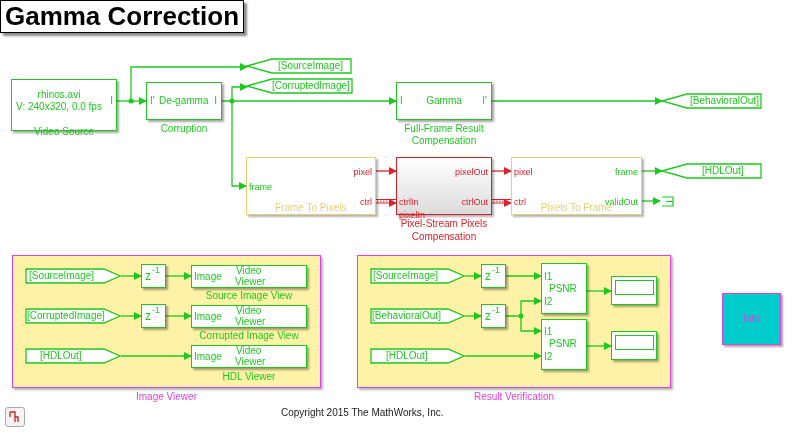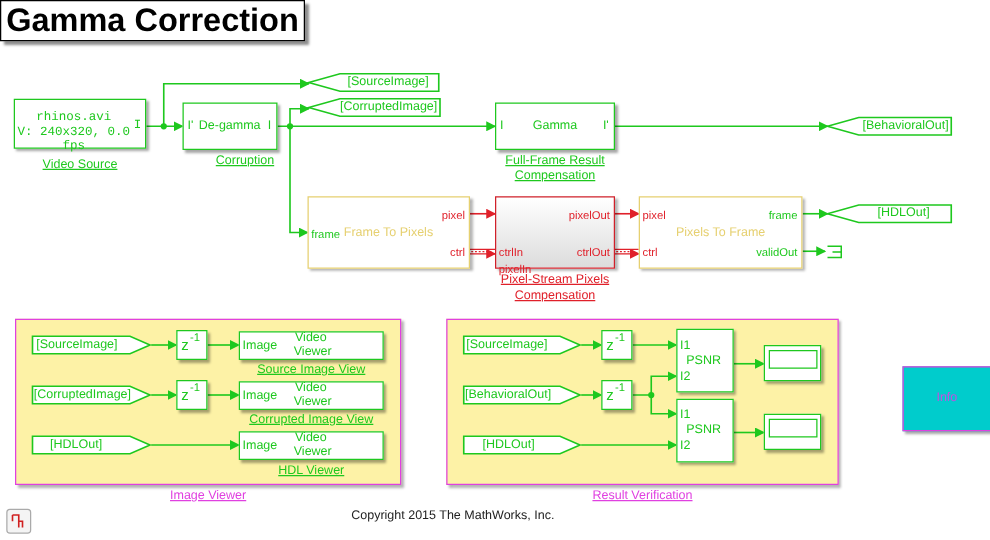--- a/index.html
+++ b/index.html
@@ -3,36 +3,36 @@
 <meta charset="utf-8">
 <style>
   html, body { margin:0; padding:0; }
   body { width:792px; height:432px; background:#ffffff; position:relative; overflow:hidden;
          font-family:"Liberation Sans", sans-serif; }
   .abs { position:absolute; }
   .blk { position:absolute; box-sizing:border-box; background:#fff; border:1.5px solid #1ec81e;
          box-shadow:2px 2px 2px rgba(0,0,0,0.35); }
   .g { color:#1ec81e; }
   .r { color:#e0202a; }
-  .y { color:#e6d070; }
+  .y { color:#e6d070;margin-top:21px; }
   .m { color:#e040e0; }
   .t10 { font-size:10px; }
-  .lbl { position:absolute; text-align:center; font-size:10px; white-space:nowrap;text-decoration:underline; }
+  .lbl { position:absolute; text-align:center; font-size:10px; white-space:nowrap; }
   #title { left:266px; top:11px; width:244px; height:33px; border:1.5px solid #000; box-sizing:border-box;
            font-size:26px; font-weight:bold; text-align:center; line-height:31px; background:#fff;
            box-shadow:3px 3px 2px rgba(0,0,0,0.45); }
   .area { position:absolute; box-sizing:border-box; background:#fdf2a6; border:1.5px solid #e040e0;
           box-shadow:2px 2px 2px rgba(0,0,0,0.3); }
   .ylw { position:absolute; box-sizing:border-box; background:#fff; border:1.5px solid #e6d070;
          box-shadow:2px 2px 2px rgba(0,0,0,0.3); }
   .redblk { position:absolute; box-sizing:border-box; border:1.5px solid #d0202a;
             background:linear-gradient(#ffffff,#dcdcdc); box-shadow:2px 2px 2px rgba(0,0,0,0.3); }
   svg.wires { position:absolute; left:0; top:0; }
   .ptxt { position:absolute; font-size:9px; white-space:nowrap; }
-  .info { position:absolute; left:722px; top:293px; width:71px; height:52px; box-sizing:border-box;
+  .info { position:absolute; left:722px; top:293px; width:59px; height:52px; box-sizing:border-box;
           background:#00cccc; border:1.5px solid #e040e0; box-shadow:2px 2px 2px rgba(0,0,0,0.35);
           color:#c050e0; font-size:10px; text-align:center; line-height:50px; }
   .navbtn { position:absolute; left:5px; top:407px; width:20px; height:20px; box-sizing:border-box;
             border:1px solid #aaa; border-radius:3px; background:#f4f4f4; }
 </style>
 </head>
 <body>
 
 <svg class="wires" width="792" height="432">
   <defs>
@@ -110,33 +110,33 @@
   </g>
 </svg>
 
 <div id="title">Gamma Correction</div>
 
 <div class="abs g t10" style="left:278px;top:60px;">[SourceImage]</div>
 <div class="abs g t10" style="left:272px;top:80px;">[CorruptedImage]</div>
 <div class="abs g t10" style="left:690px;top:95px;">[BehavioralOut]</div>
 <div class="abs g t10" style="left:702px;top:165px;">[HDLOut]</div>
 
-<div class="blk" style="left:11px;top:79px;width:106px;height:40px;font-family:Liberation Mono, monospace;">
+<div class="blk" style="left:11px;top:79px;width:106px;height:52px;">
   <div class="abs g t10" style="left:0;right:10px;top:9px;text-align:center;">rhinos.avi</div>
   <div class="abs g t10" style="left:0;right:10px;top:21px;text-align:center;">V: 240x320, 0.0 fps</div>
   <div class="abs g t10" style="right:3px;top:15px;">I</div>
 </div>
 <div class="lbl g" style="left:11px;width:106px;top:126px;">Video Source</div>
 
 <div class="blk" style="left:146px;top:82px;width:76px;height:38px;">
   <div class="abs g t10" style="left:3px;top:12px;">I'</div>
   <div class="abs g t10" style="left:12px;top:12px;">De-gamma</div>
   <div class="abs g t10" style="right:4px;top:12px;">I</div>
 </div>
-<div class="lbl g" style="left:158px;width:76px;top:123px;">Corruption</div>
+<div class="lbl g" style="left:146px;width:76px;top:123px;">Corruption</div>
 
 <div class="blk" style="left:396px;top:82px;width:96px;height:38px;">
   <div class="abs g t10" style="left:3px;top:12px;">I</div>
   <div class="abs g t10" style="left:0;right:0;top:12px;text-align:center;">Gamma</div>
   <div class="abs g t10" style="right:4px;top:12px;">I'</div>
 </div>
 <div class="lbl g" style="left:380px;width:128px;top:123px;">Full-Frame Result</div>
 <div class="lbl g" style="left:380px;width:128px;top:135px;">Compensation</div>
 
 <div class="ylw" style="left:246px;top:157px;width:130px;height:58px;">

